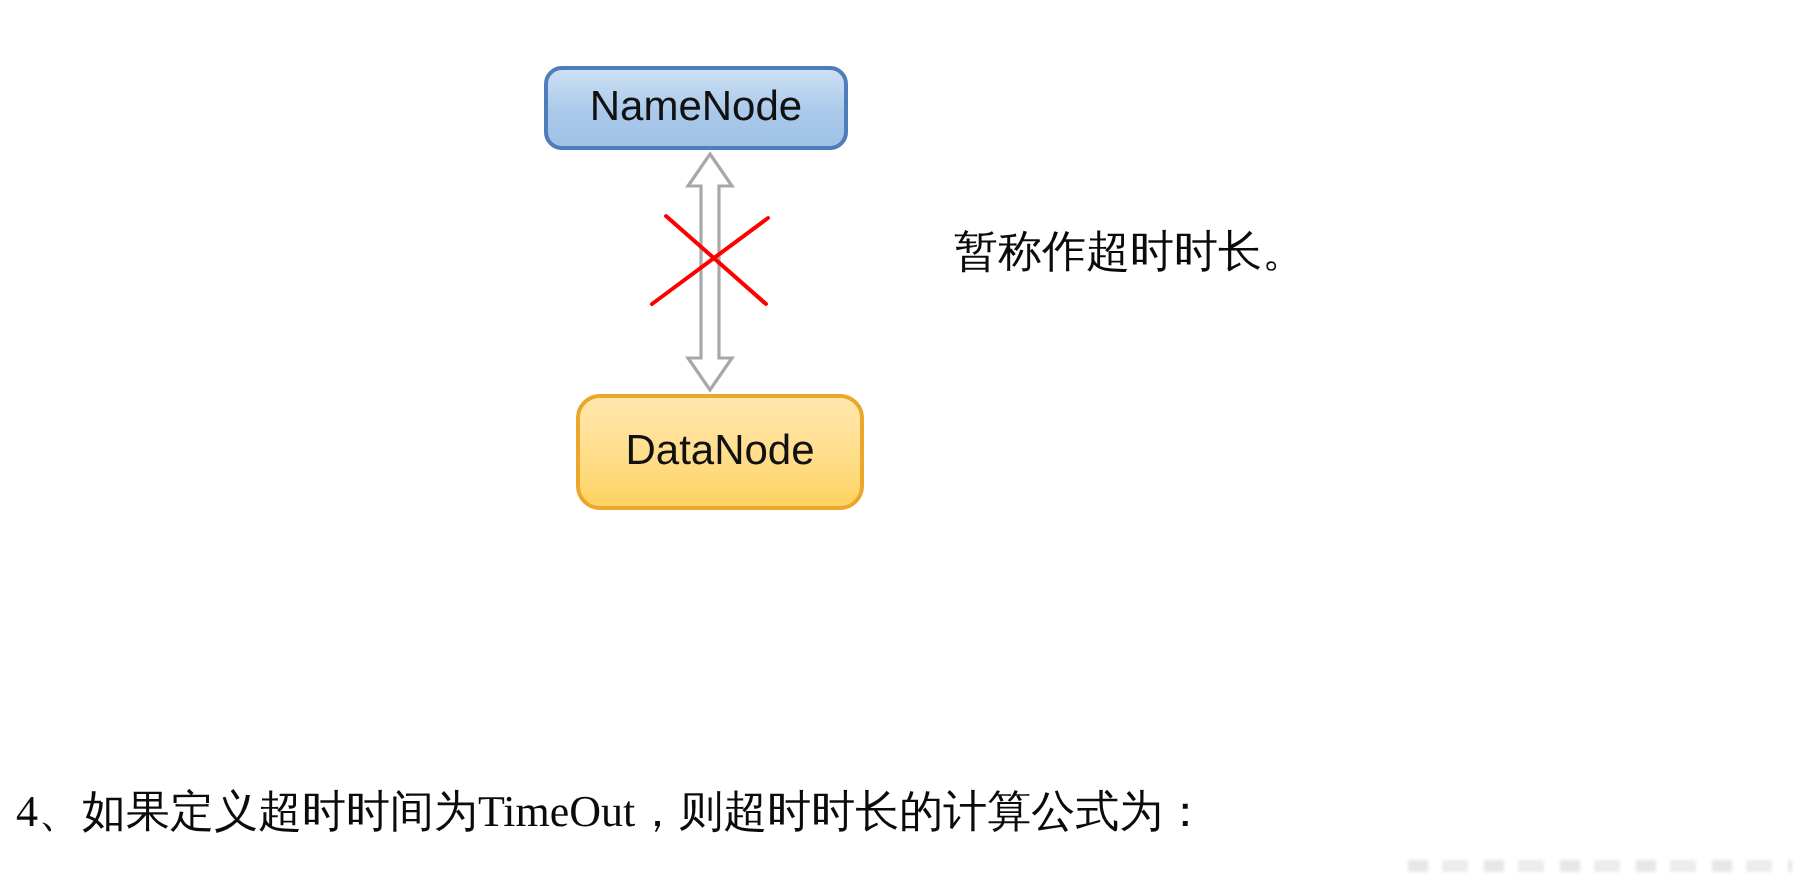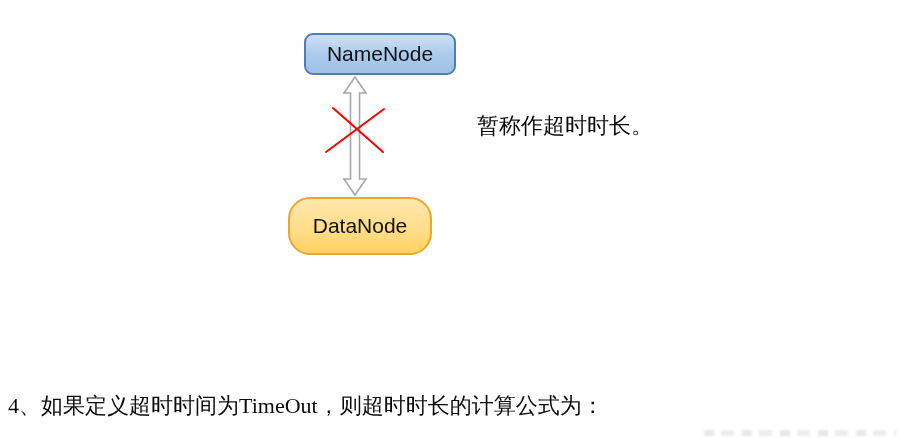--- a/index.html
+++ b/index.html
@@ -27,35 +27,35 @@
     position: absolute;
     display: flex;
     align-items: center;
     justify-content: center;
     box-sizing: border-box;
     font-family: "Liberation Sans", "DejaVu Sans", sans-serif;
     font-size: 21px;
     color: #111111;
   }
   .node-namenode {
-    left: 304px;
+    left: 272px;
     top: 33px;
     width: 152px;
     height: 42px;
     border: 2px solid #4f7dba;
     border-radius: 9px;
     background: linear-gradient(to bottom, #cde0f4 0%, #aac9ea 55%, #9fc2e6 100%);
   }
   .node-datanode {
     left: 288px;
     top: 197px;
     width: 144px;
     height: 58px;
     border: 2px solid #eda62c;
-    border-radius: 22px;
+    border-radius: 12px;
     background: linear-gradient(to bottom, #ffe7ae 0%, #ffdd8a 55%, #ffd261 100%);
   }
   .overlay-svg {
     position: absolute;
     left: 0;
     top: 0;
     pointer-events: none;
   }
   .watermark-remnant {
     position: absolute;

